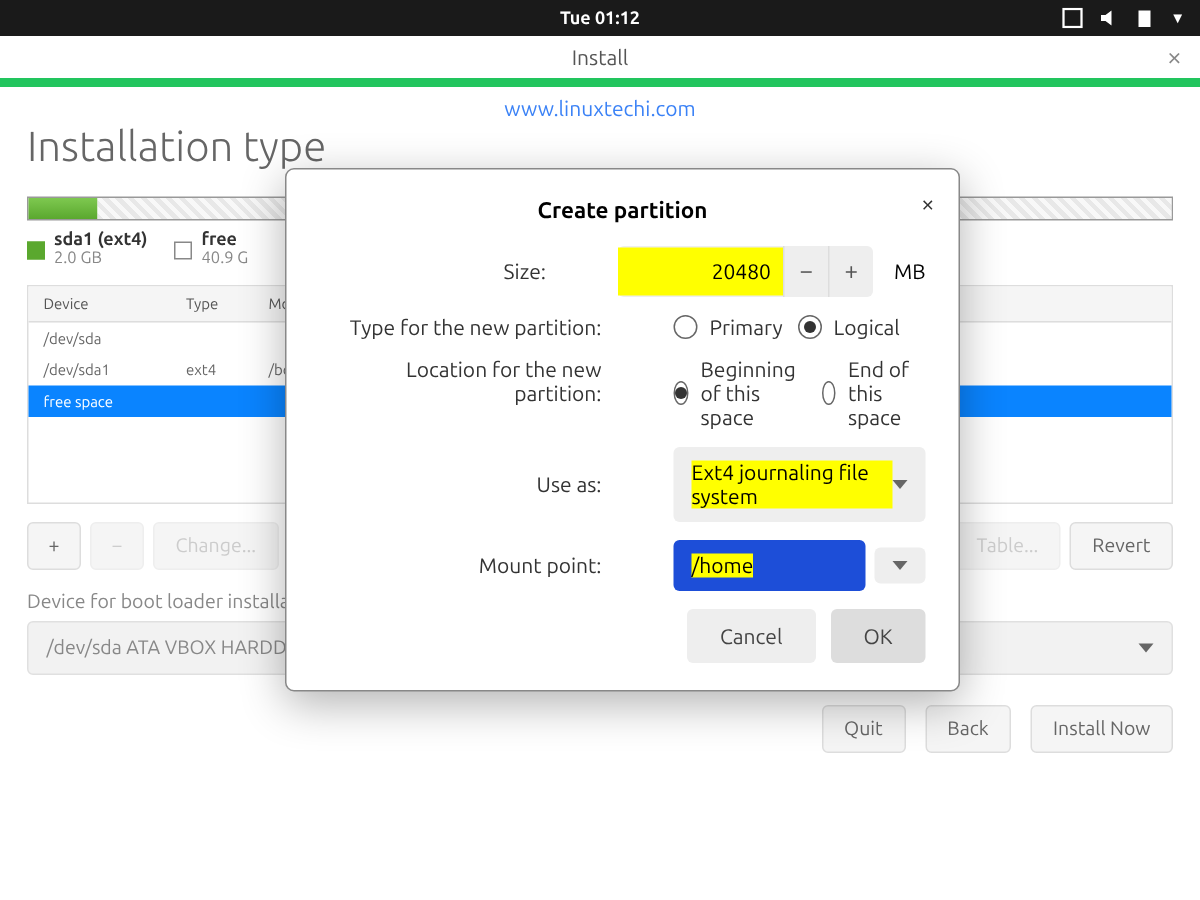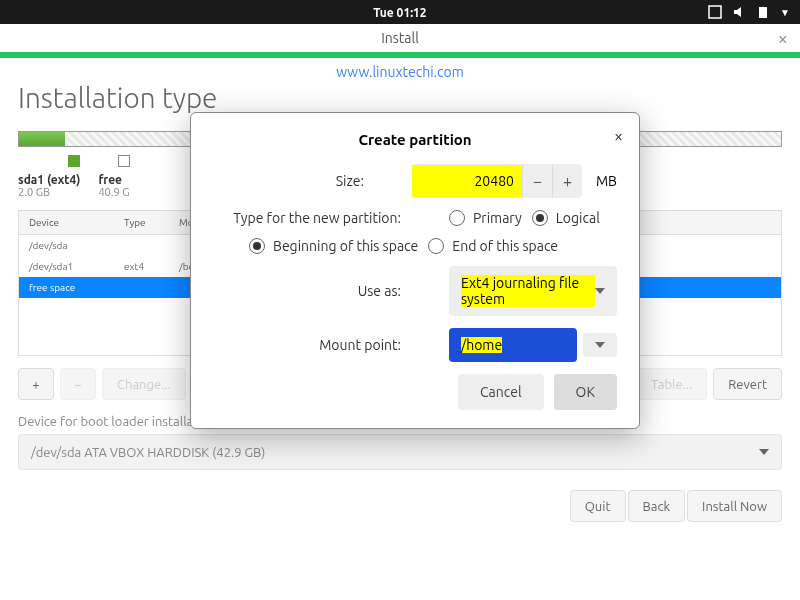--- a/index.html
+++ b/index.html
@@ -17,21 +17,21 @@
     .watermark { text-align: center; color: #3b82f6; font-weight: normal; font-size: 14px; padding: 6px 0 2px; }
     
     .content { padding: 0 18px; }
     .page-title { font-size: 28px; color: #666; font-weight: 300; margin-bottom: 18px; }
     
     .disk-bar { display: flex; height: 16px; border: 1px solid #999; margin-bottom: 6px; }
     .disk-seg-green { background: linear-gradient(#7ec850,#5aa82e); width: 6%; }
     .disk-seg-hatch { flex: 1; background: repeating-linear-gradient(45deg,#e8e8e8,#e8e8e8 3px,#f8f8f8 3px,#f8f8f8 6px); }
     
     .legend { display: flex; gap: 18px; margin-bottom: 12px; font-size: 12px; }
-    .legend-item { display: flex; align-items: flex-end; gap: 6px; flex-direction: column; }
+    .legend-item { display: flex; align-items: center; gap: 6px; }
     .legend-swatch { width: 12px; height: 12px; border: 1px solid #888; margin-top: 2px; }
     .legend-swatch.green { background: #5aa82e; border-color: #5aa82e; }
     .legend-label { font-weight: bold; color: #333; }
     .legend-sub { color: #888; font-size: 11px; }
     
     .table { border: 1px solid #ddd; font-size: 10px; }
     .table-header { display: flex; background: #f5f5f5; border-bottom: 1px solid #ddd; color: #555; }
     .th, .td { padding: 6px 10px; }
     .col-device { width: 95px; } .col-type { width: 55px; } .col-mount { width: 60px; }
     .table-row { display: flex; color: #666; }
@@ -41,21 +41,21 @@
     
     .toolbar { display: flex; gap: 6px; margin-top: 12px; align-items: center; }
     .btn { background: #f5f5f5; border: 1px solid #ddd; border-radius: 4px; padding: 8px 14px; font-size: 13px; color: #666; cursor: pointer; }
     .btn.sq { width: 36px; text-align: center; padding: 8px 0; }
     .btn.disabled { color: #ccc; border-color: #eee; }
     .toolbar-spacer { flex: 1; }
     
     .boot-label { font-size: 13px; color: #888; margin-top: 14px; margin-bottom: 6px; }
     .boot-select { background: #f2f2f2; border: 1px solid #e0e0e0; border-radius: 4px; padding: 10px 12px; font-size: 13px; color: #888; display: flex; justify-content: space-between; align-items: center; }
     
-    .footer { display: flex; justify-content: flex-end; gap: 2px; margin-top: 20px; }
+    .footer { display: flex; justify-content: flex-end; gap: 13px; margin-top: 20px; }
     
     
     .dialog { position: absolute; top: 112px; left: 178px; width: 450px; background: #fff; border: 1px solid #888; border-radius: 6px; box-shadow: 0 8px 30px rgba(0,0,0,0.3); padding: 18px 22px; z-index: 100; margin-left: 12px; }
     .dialog-title { text-align: center; font-weight: bold; font-size: 15px; margin-bottom: 16px; }
     .dialog-close { position: absolute; top: 14px; right: 16px; font-size: 16px; color: #333; cursor: pointer; }
     .form-row { display: flex; align-items: center; margin-bottom: 12px; }
     .form-label { width: 200px; text-align: right; padding-right: 12px; font-size: 14px; color: #333; }
     .form-ctrl { flex: 1; display: flex; align-items: center; gap: 6px; padding-left: 36px; }
     .spinner { display: flex; align-items: center; background: #eee; border-radius: 4px; }
     .spinner input { border: none; background: transparent; width: 110px; text-align: right; padding: 8px 8px; font-size: 14px; }
@@ -196,20 +196,21 @@
         <span>Primary</span>
       </div>
       <div class="radio-item">
         <span class="radio checked"></span>
         <span>Logical</span>
       </div>
     </div>
   </div>
 
   <div class="form-row" style="align-items:flex-start;">
+    <div class="form-label">Location for the new partition:</div>
     <div class="form-ctrl radio-col">
       <div class="radio-item">
         <span class="radio checked"></span>
         <span>Beginning of this space</span>
       </div>
       <div class="radio-item">
         <span class="radio"></span>
         <span>End of this space</span>
       </div>
     </div>

